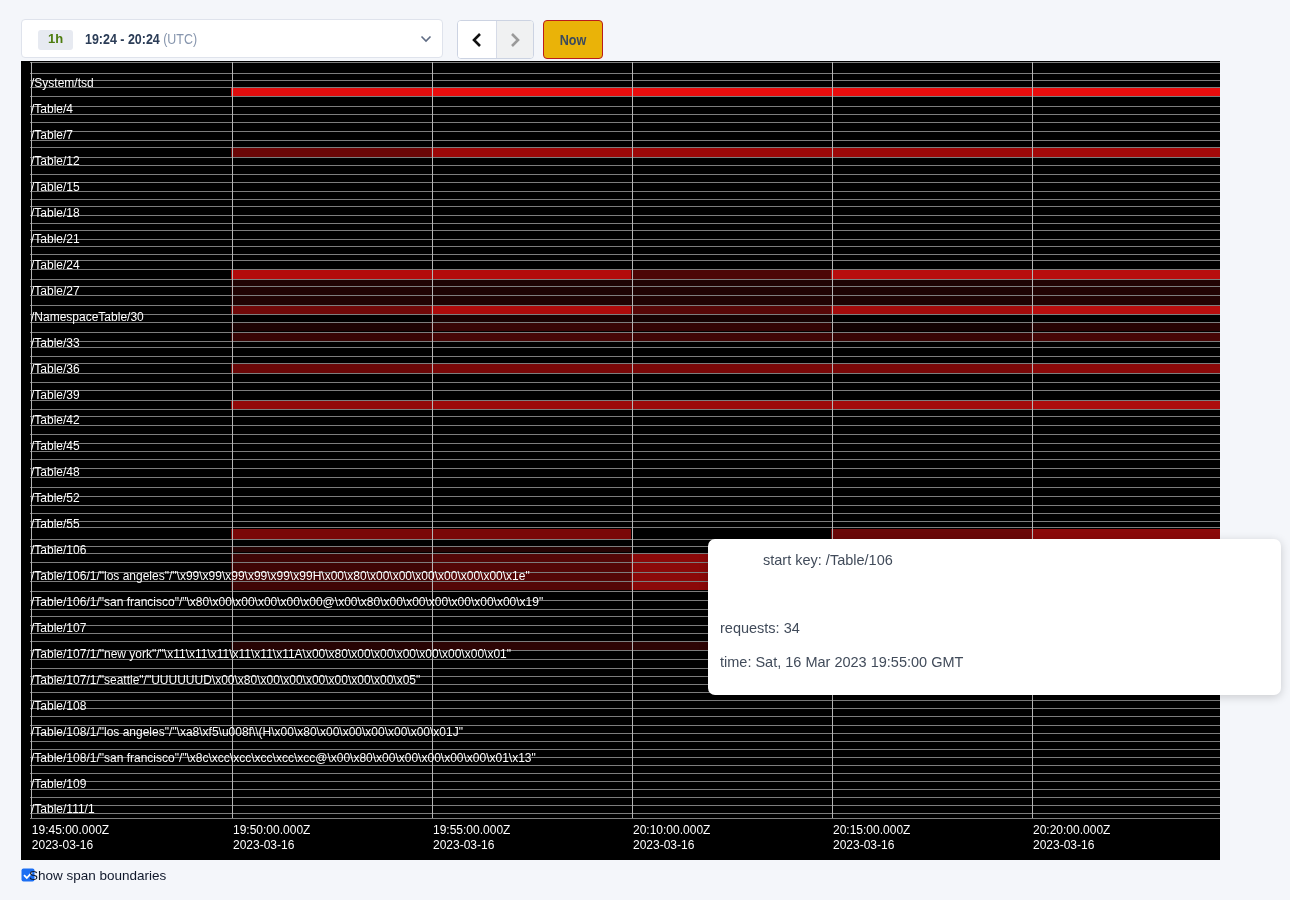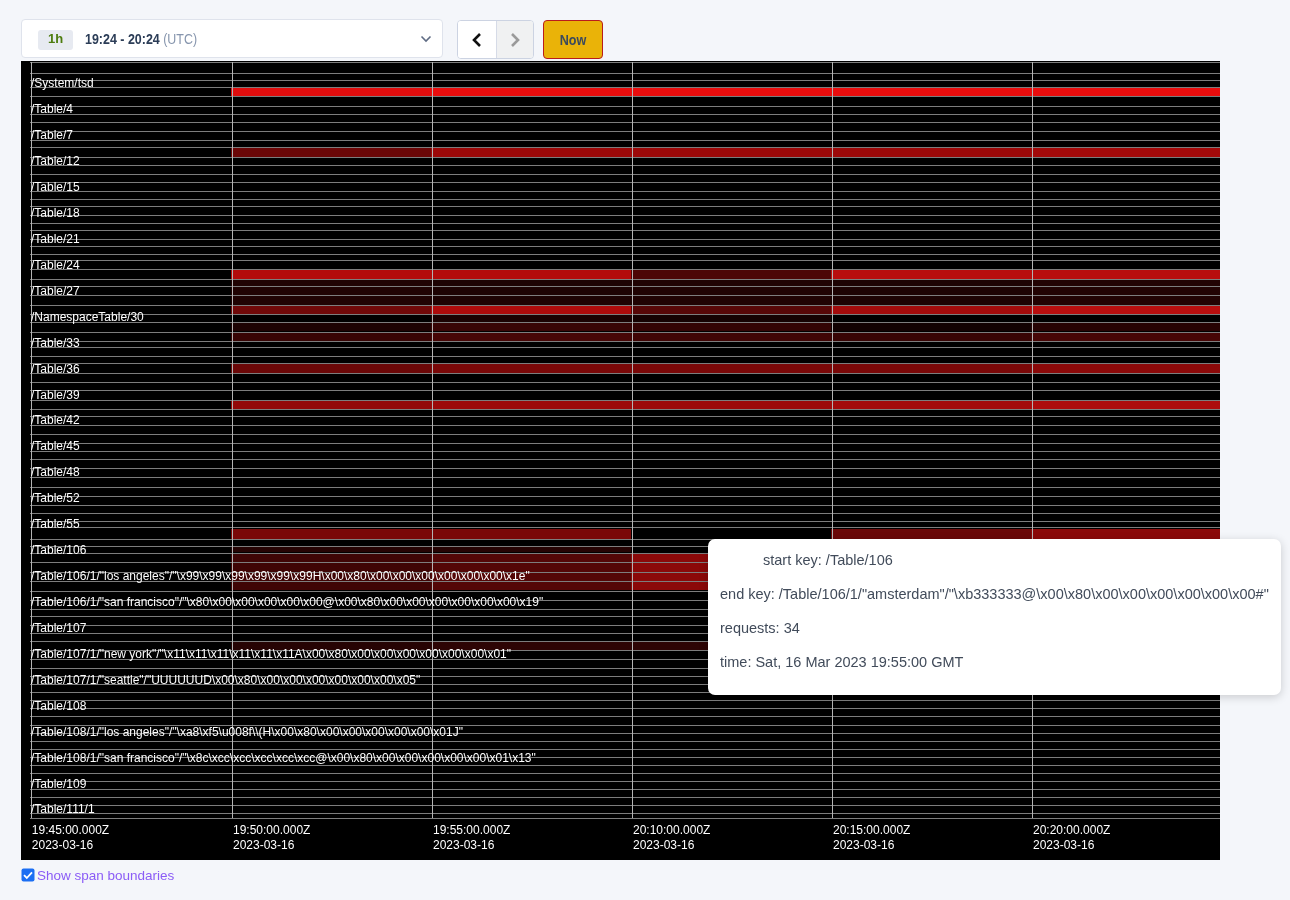--- a/index.html
+++ b/index.html
@@ -230,24 +230,23 @@
 <text x="812.0" y="772.9">20:15:00.000Z</text>
 <text x="812.0" y="787.9">2023-03-16</text>
 <text x="1012.0" y="772.9">20:20:00.000Z</text>
 <text x="1012.0" y="787.9">2023-03-16</text>
 </g>
 </svg>
 </div>
 
 <div class="abs" style="left:708px;top:539px;width:573px;height:156px;background:#ffffff;border-radius:7px;box-shadow:0 2px 10px rgba(0,0,0,0.18);color:#414b5a;font-size:14.5px;">
   <div class="abs" style="left:12px;top:13px;margin-left:43px;">start key: /Table/106</div>
-  <div class="abs" style="left:12px;top:47px;white-space:nowrap;">end key: /Table/106/1/"amsterdam"/"\xb333333@\x00\x80\x00\x00\x00\x00\x00\x00#"</div>
   <div class="abs" style="left:12px;top:81px;">requests: 34</div>
   <div class="abs" style="left:12px;top:115px;">time: Sat, 16 Mar 2023 19:55:00 GMT</div>
 </div>
 
 <div class="abs" style="left:21px;top:867px;width:400px;height:18px;">
   <svg class="abs" style="left:0;top:1px;" width="14" height="14" viewBox="0 0 14 14">
       <rect x="0.5" y="0.5" width="13" height="13" rx="2" fill="#1b6ef3"></rect>
       <path d="M3 7.2 L5.8 10 L11 4.4" stroke="#ffffff" stroke-width="1.8" fill="none"></path>
     </svg>
-  <span class="abs" style="left:16px;top:1px;font-size:13.5px;color:#8b5cf6;">Show span boundaries</span>
+  <span class="abs" style="left:8px;top:1px;font-size:13.5px;color:#0f172a;">Show span boundaries</span>
 </div>
 
 </body></html>

